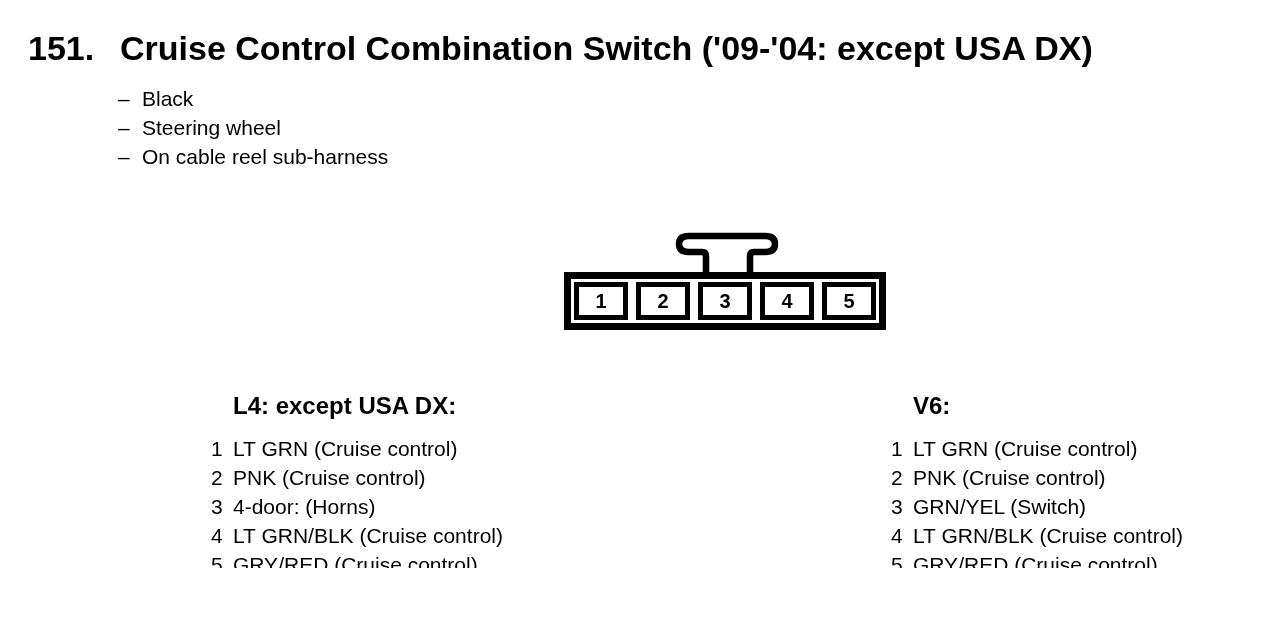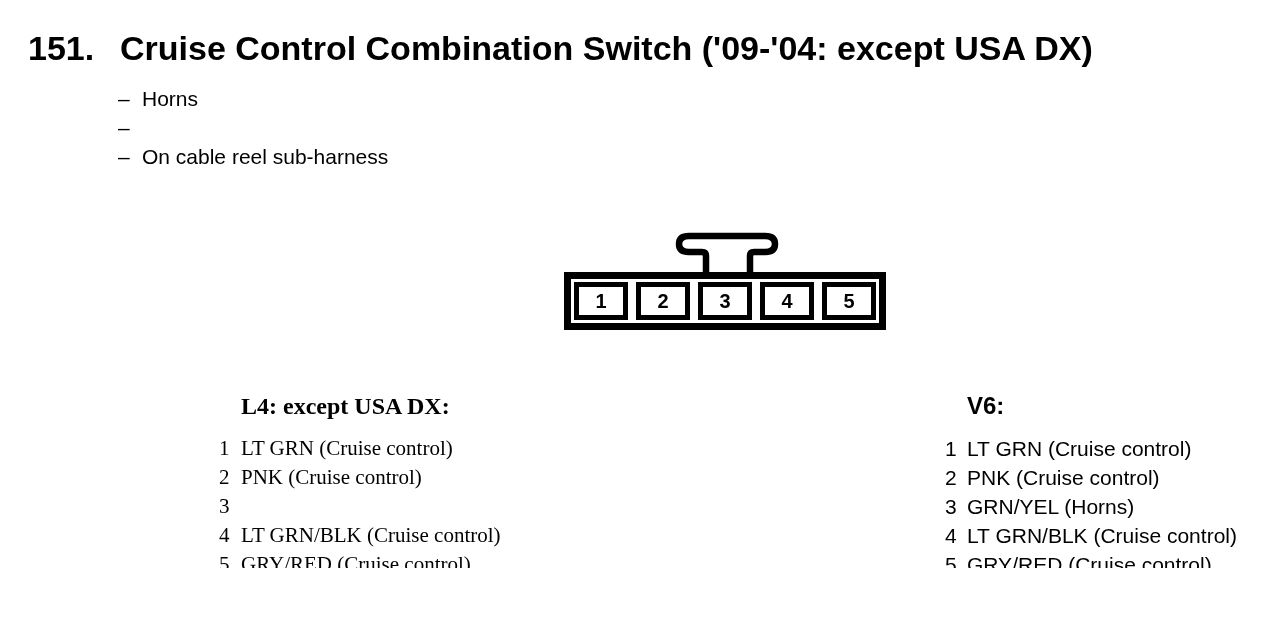--- a/index.html
+++ b/index.html
@@ -40,22 +40,22 @@
   .pin-cell {
     width: 54px; height: 38px;
     border: 5px solid #000; box-sizing: border-box;
     display: flex; align-items: center; justify-content: center;
     font-size: 20px; font-weight: bold;
     background: #fff;
   }
 
   
   .col { position: absolute; top: 392px; }
-  .col-left  { left: 219px; font-family: Liberation Serif, serif; }
-  .col-right { left: 945px; }
+  .col-left  { left: 211px; }
+  .col-right { left: 891px; }
   .col-heading {
     font-size: 24px; font-weight: bold; line-height: 28px;
     margin: 0 0 14px 22px; white-space: nowrap;
   }
   .items { font-size: 21px; line-height: 29px; }
   .pin-row { display: flex; align-items: flex-start; }
   .pin-num { width: 22px; flex: 0 0 auto; }
   .pin-desc { white-space: nowrap; }
 </style>
 </head>
@@ -64,24 +64,25 @@
 <div class="page">
 
   <div class="title">
     <span class="title-num">151.</span>
     <span class="title-text">Cruise Control Combination Switch ('09-'04: except USA DX)</span>
   </div>
 
   <div class="notes">
       <div class="note-row">
         <div class="note-dash">–</div>
-        <div>Horns</div>
+        <div>Black</div>
       </div>
       <div class="note-row">
         <div class="note-dash">–</div>
+        <div>Steering wheel</div>
       </div>
       <div class="note-row">
         <div class="note-dash">–</div>
         <div>On cable reel sub-harness</div>
       </div>
     </div>
 
   <svg class="tab-svg" width="114" height="56" viewBox="0 0 114 56">
     <path d="M 36 54 L 36 28 Q 36 24 32 24 L 19 24 Q 9 24 9 16 Q 9 8 19 8 L 95 8 Q 105 8 105 16 Q 105 24 95 24 L 84 24 Q 80 24 80 28 L 80 54" fill="none" stroke="#000" stroke-width="6.5" stroke-linejoin="round" stroke-linecap="butt"></path>
   </svg>
@@ -105,20 +106,21 @@
         </div>
         <div class="pin-row">
           <div class="pin-num">2</div>
           <div class="pin-desc">
             <div>PNK (Cruise control)</div>
           </div>
         </div>
         <div class="pin-row">
           <div class="pin-num">3</div>
           <div class="pin-desc">
+            <div>4-door: (Horns)</div>
           </div>
         </div>
         <div class="pin-row">
           <div class="pin-num">4</div>
           <div class="pin-desc">
             <div>LT GRN/BLK (Cruise control)</div>
           </div>
         </div>
         <div class="pin-row">
           <div class="pin-num">5</div>
@@ -140,21 +142,21 @@
         </div>
         <div class="pin-row">
           <div class="pin-num">2</div>
           <div class="pin-desc">
             <div>PNK (Cruise control)</div>
           </div>
         </div>
         <div class="pin-row">
           <div class="pin-num">3</div>
           <div class="pin-desc">
-            <div>GRN/YEL (Horns)</div>
+            <div>GRN/YEL (Switch)</div>
           </div>
         </div>
         <div class="pin-row">
           <div class="pin-num">4</div>
           <div class="pin-desc">
             <div>LT GRN/BLK (Cruise control)</div>
           </div>
         </div>
         <div class="pin-row">
           <div class="pin-num">5</div>

